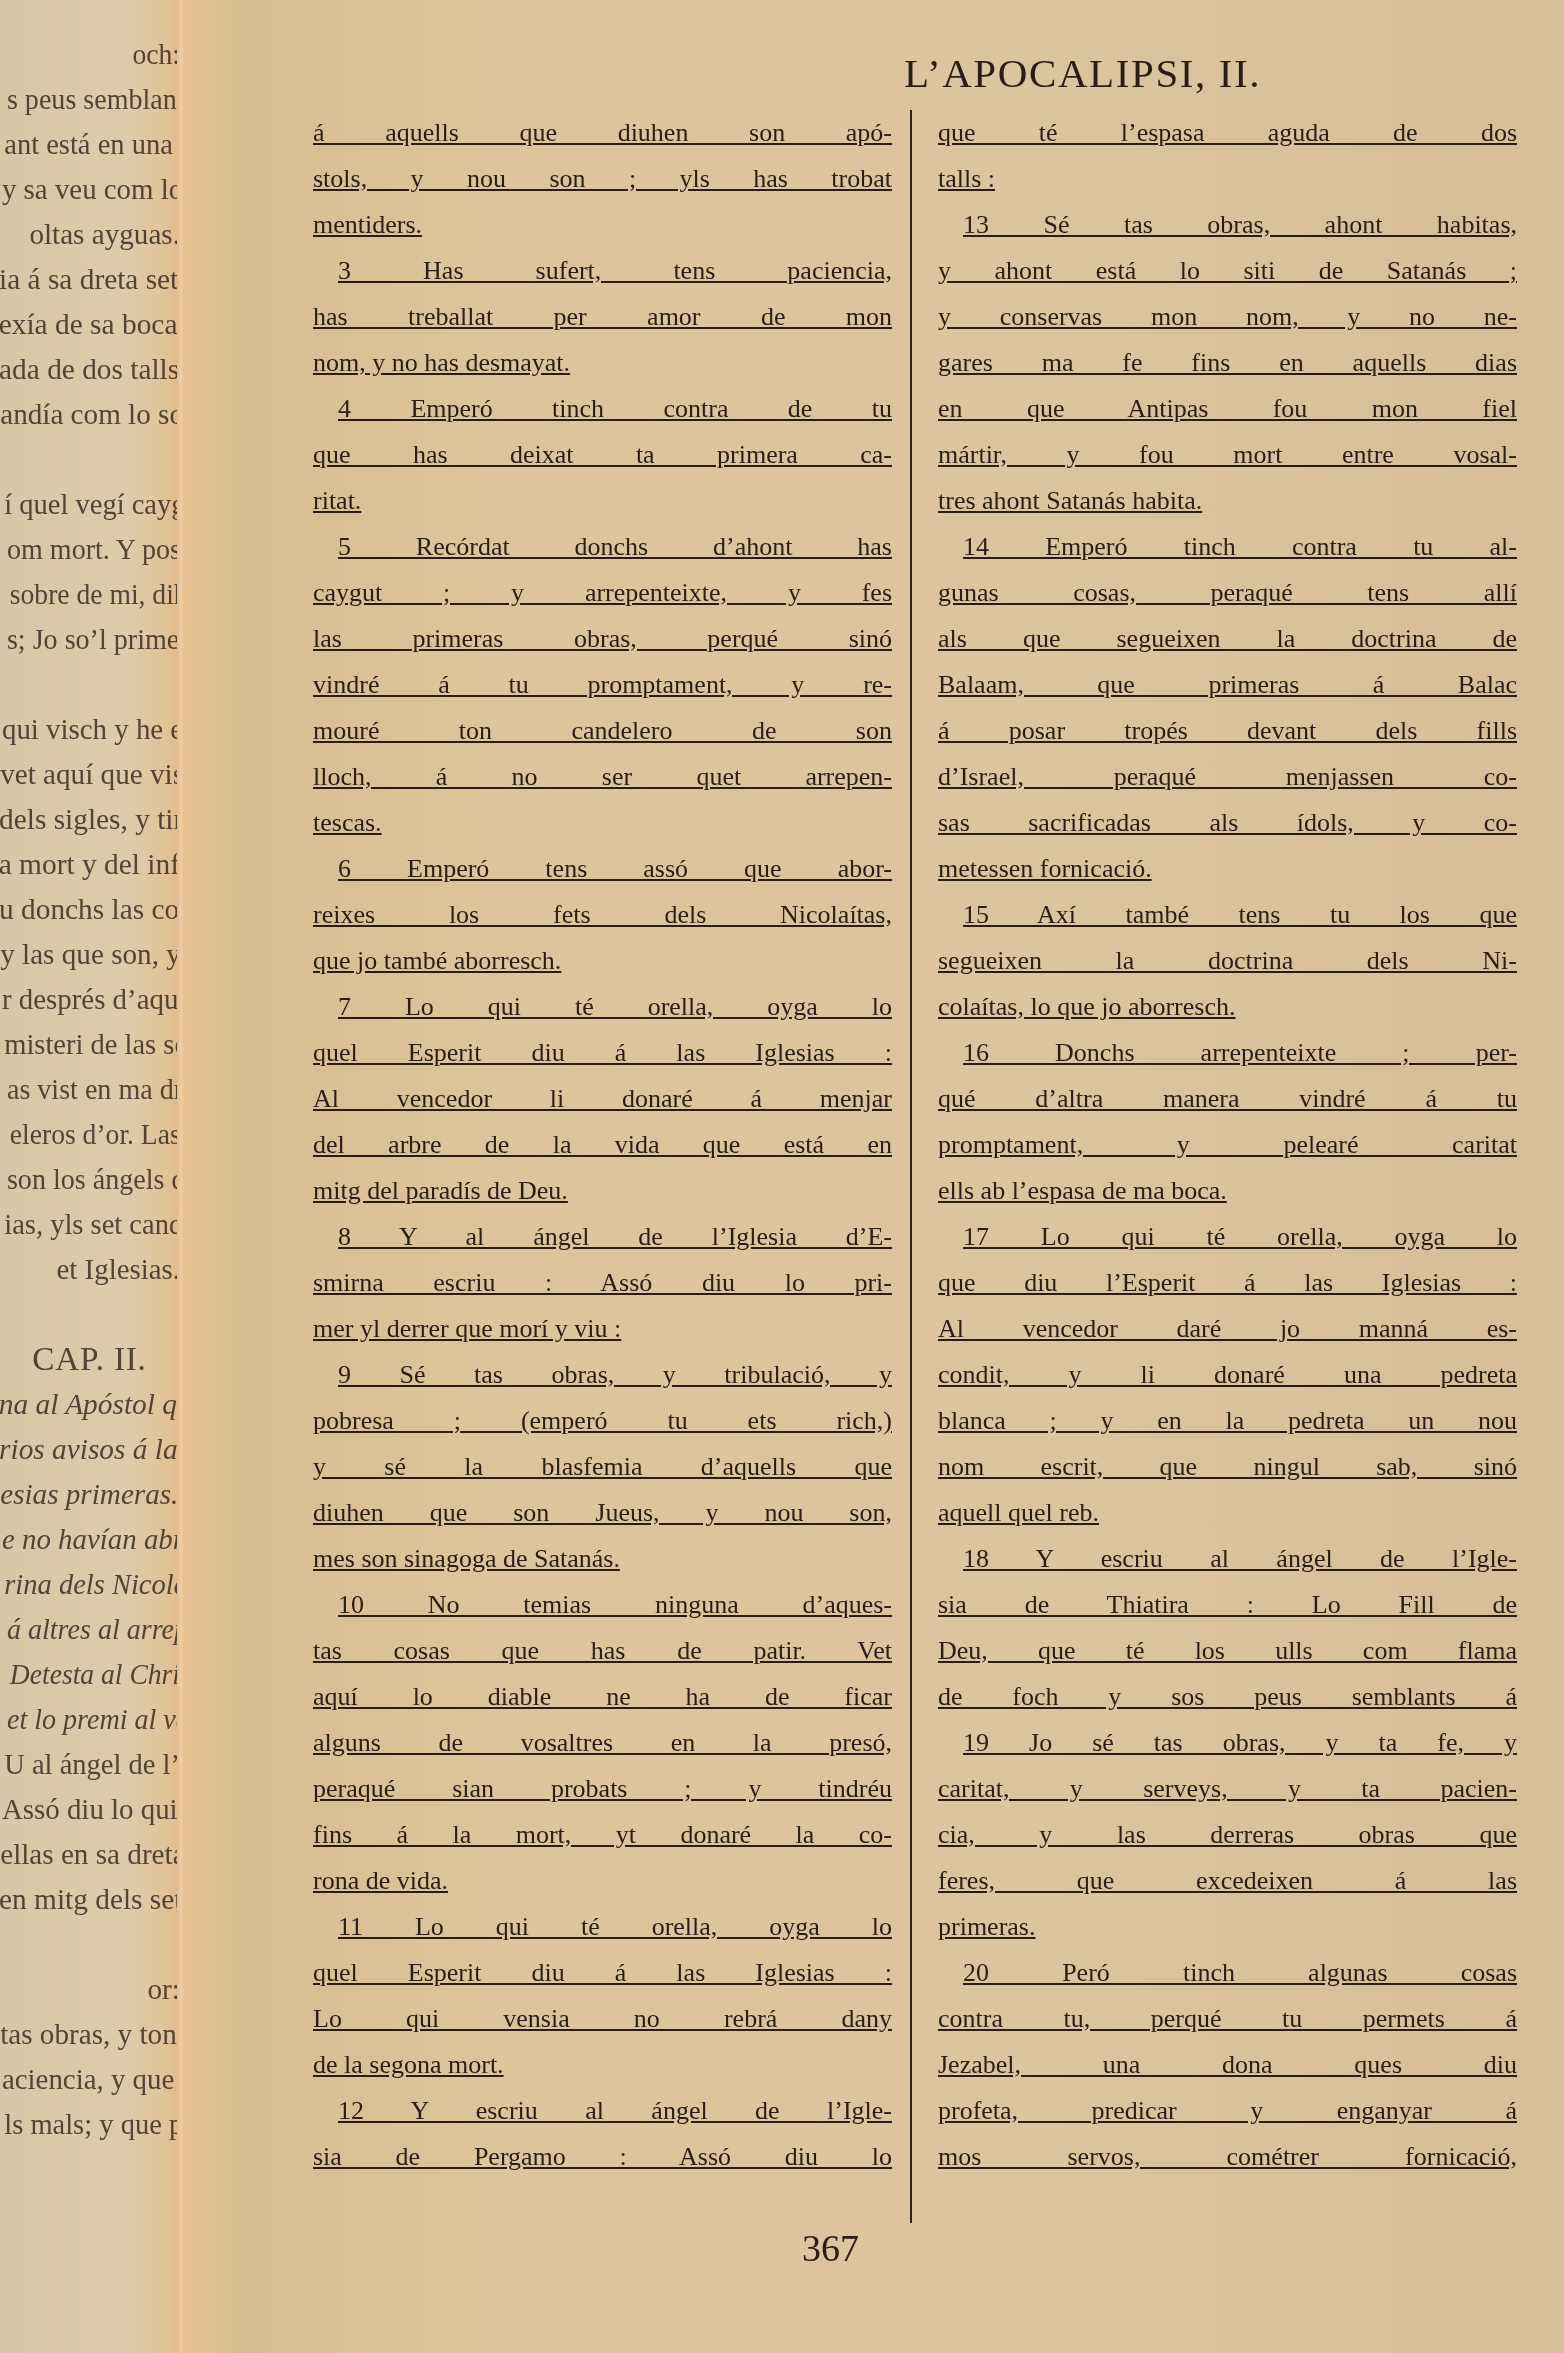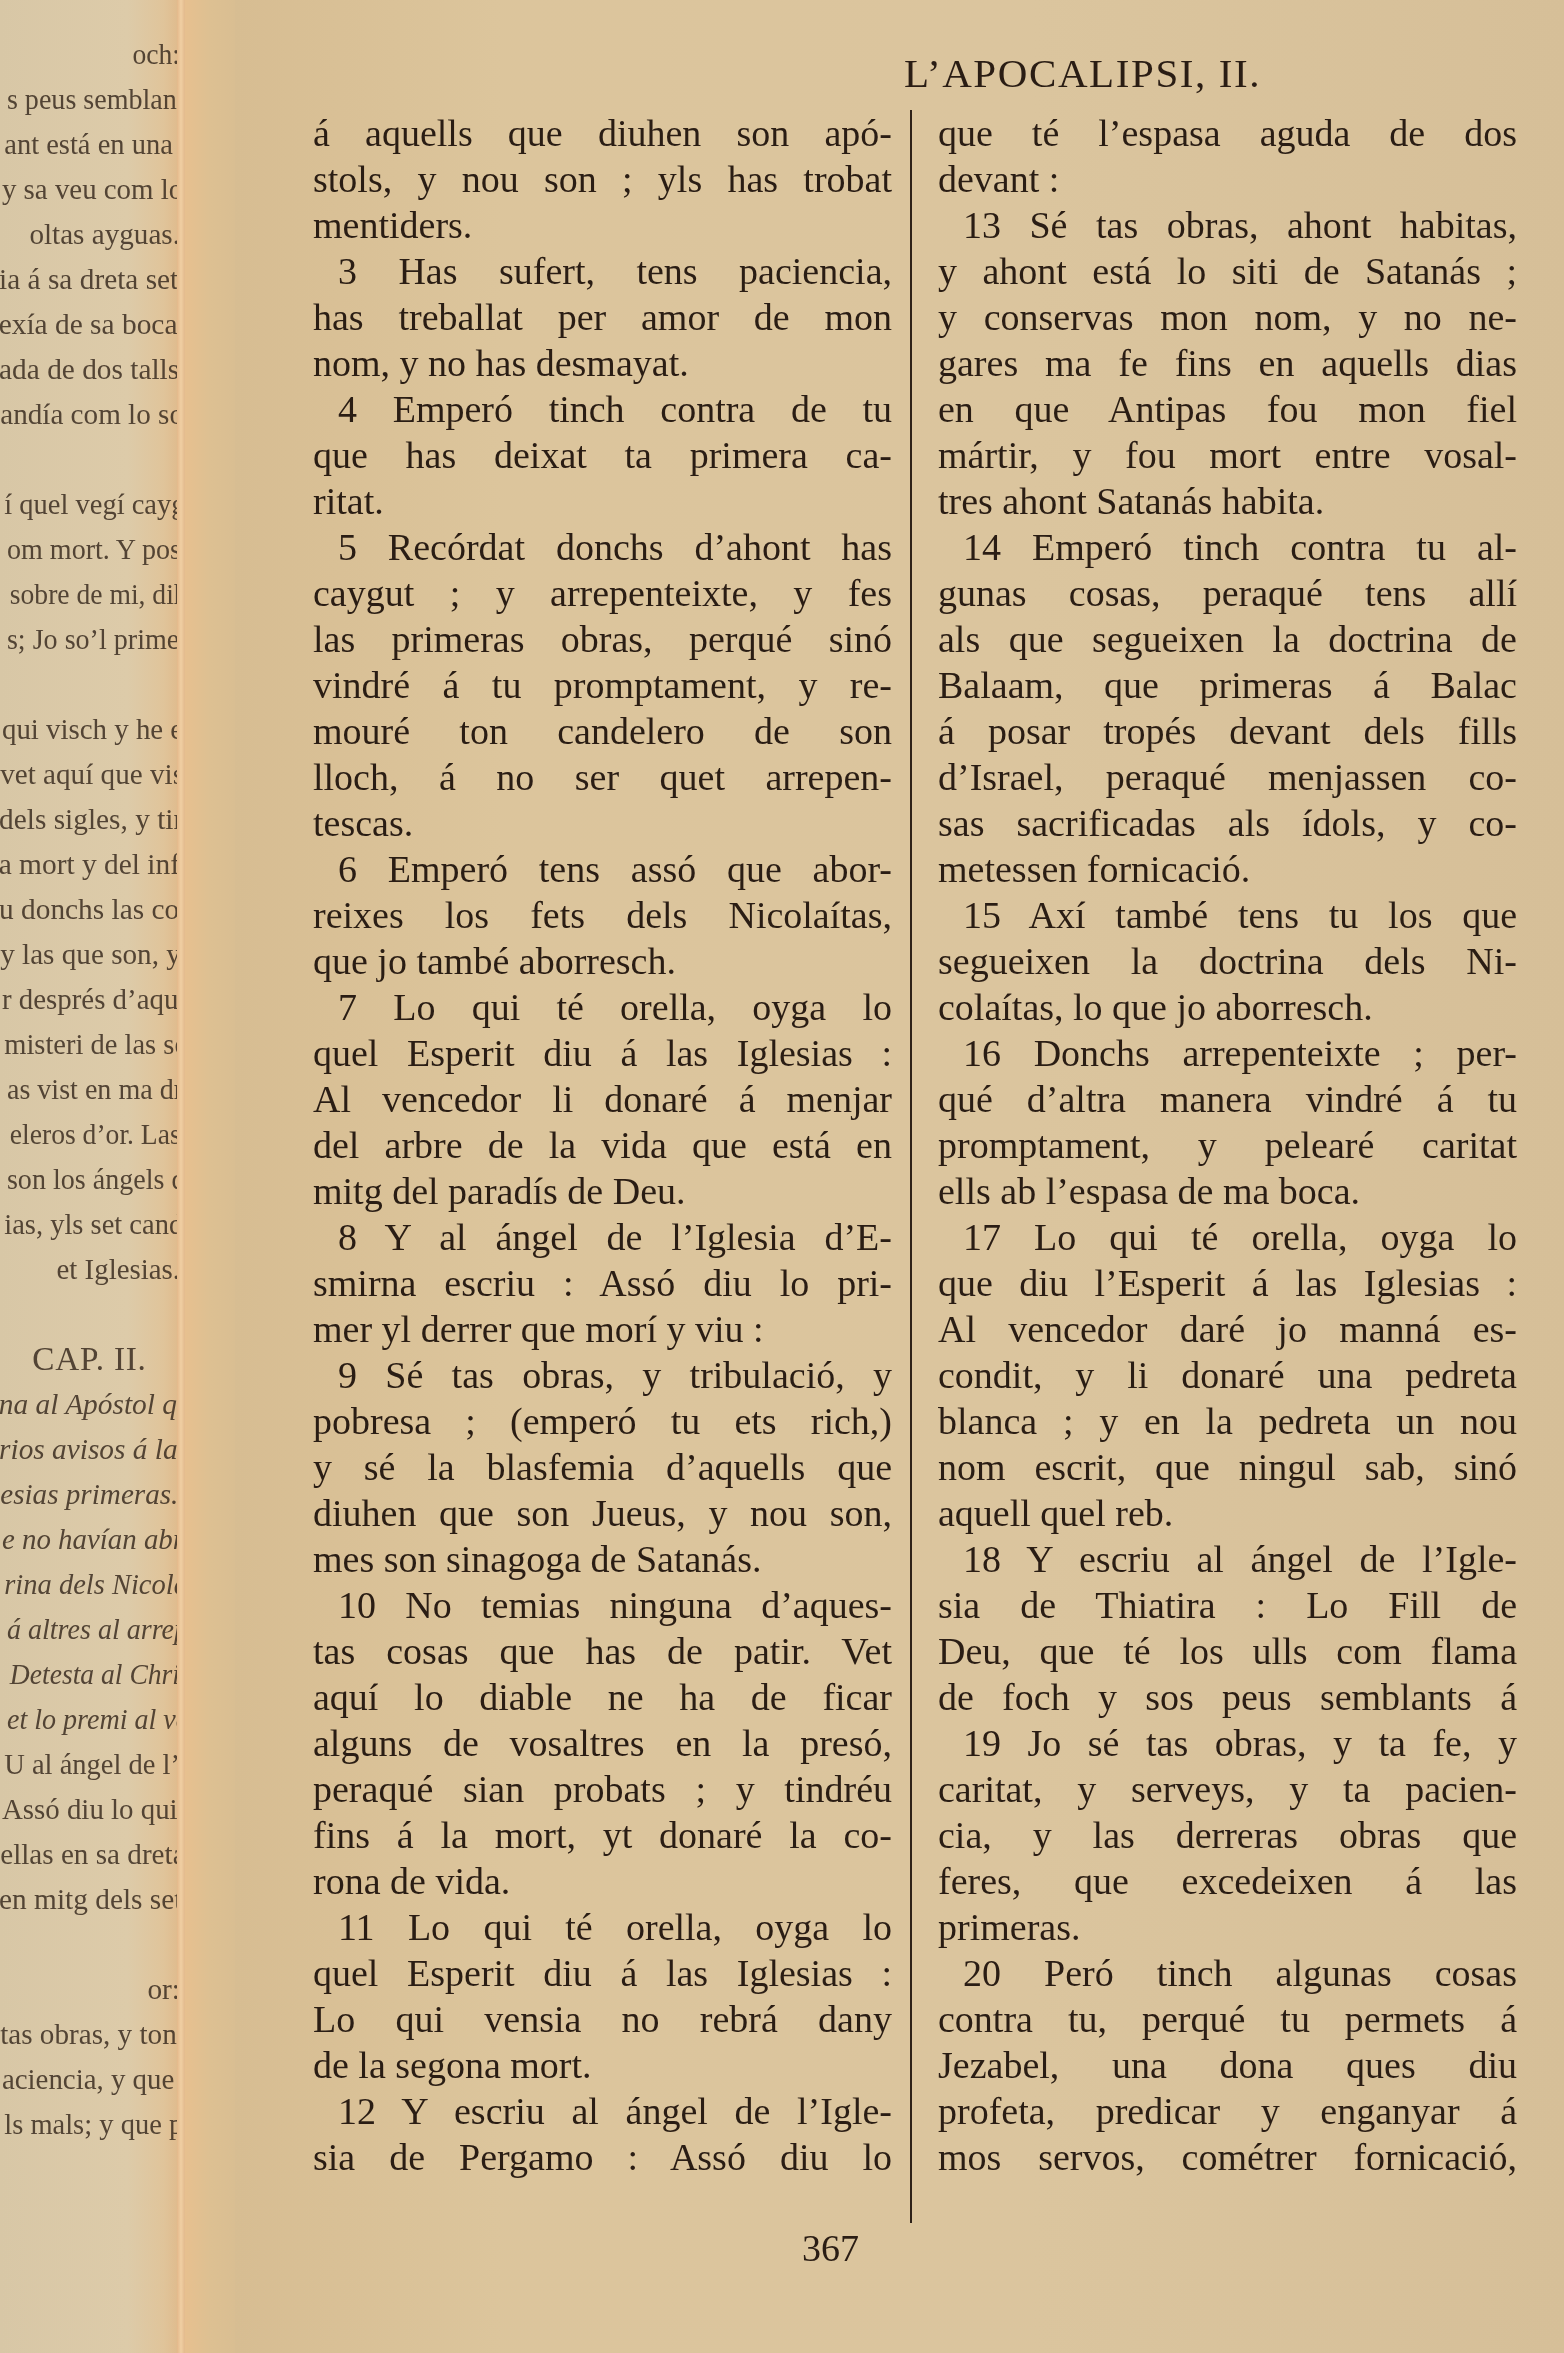--- a/index.html
+++ b/index.html
@@ -40,21 +40,21 @@
     background:linear-gradient(90deg,#d7bd92 0%,#dcc59c 20%,#dbc59e 60%,#d6bf98 100%);
   }
   .running-head {
     position:absolute; left:669px; top:49px;
     font-size:41px; letter-spacing:1.6px; color:#2a1d14;
     font-family:"Liberation Serif",serif;
     text-align:right;
   }
   .col {
     position:absolute; top:110px; color:#2a1d14;
-    font-size:38px; line-height:46px;
+    font-size:26px; line-height:46px;text-decoration:underline;
   }
   .col-left  { left:78px; width:579px; }
   .col-right { left:703px; width:579px; }
   .divider {
     position:absolute; left:675px; top:110px; width:2.3px; height:2113px;
     background:#2e2118;
   }
   .line { white-space:nowrap; text-align:justify; text-align-last:justify; }
   .line.last { text-align-last:left; }
   .line.indent { padding-left:25px; }
@@ -165,21 +165,21 @@
       <div class="line indent">11 Lo qui té orella, oyga lo</div>
       <div class="line">quel Esperit diu á las Iglesias :</div>
       <div class="line">Lo qui vensia no rebrá dany</div>
       <div class="line last">de la segona mort.</div>
       <div class="line indent">12 Y escriu al ángel de l’Igle-</div>
       <div class="line">sia de Pergamo : Assó diu lo</div>
     </div>
   <div class="divider"></div>
   <div class="col col-right" id="col-right">
       <div class="line">que té l’espasa aguda de dos</div>
-      <div class="line last">devant :</div>
+      <div class="line last">talls :</div>
       <div class="line indent">13 Sé tas obras, ahont habitas,</div>
       <div class="line">y ahont está lo siti de Satanás ;</div>
       <div class="line">y conservas mon nom, y no ne-</div>
       <div class="line">gares ma fe fins en aquells dias</div>
       <div class="line">en que Antipas fou mon fiel</div>
       <div class="line">mártir, y fou mort entre vosal-</div>
       <div class="line last">tres ahont Satanás habita.</div>
       <div class="line indent">14 Emperó tinch contra tu al-</div>
       <div class="line">gunas cosas, peraqué tens allí</div>
       <div class="line">als que segueixen la doctrina de</div>

